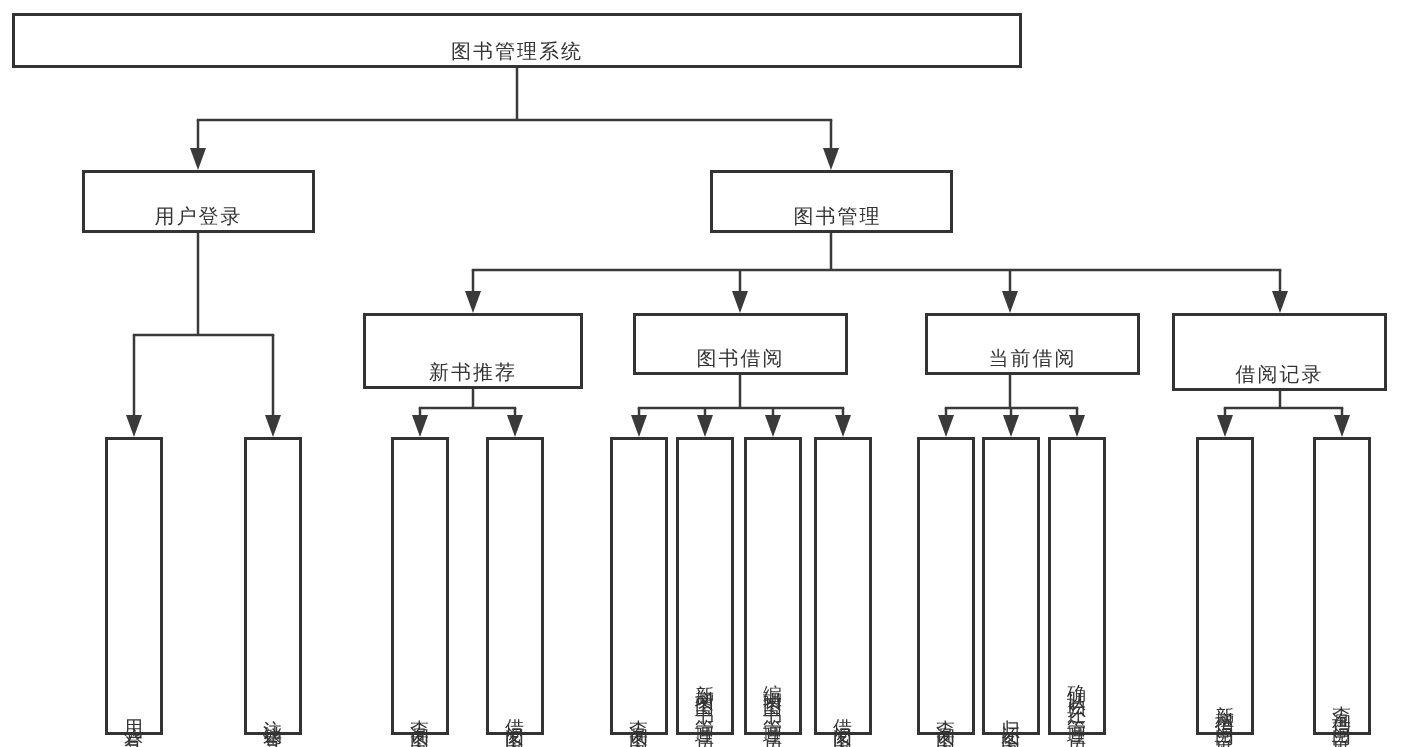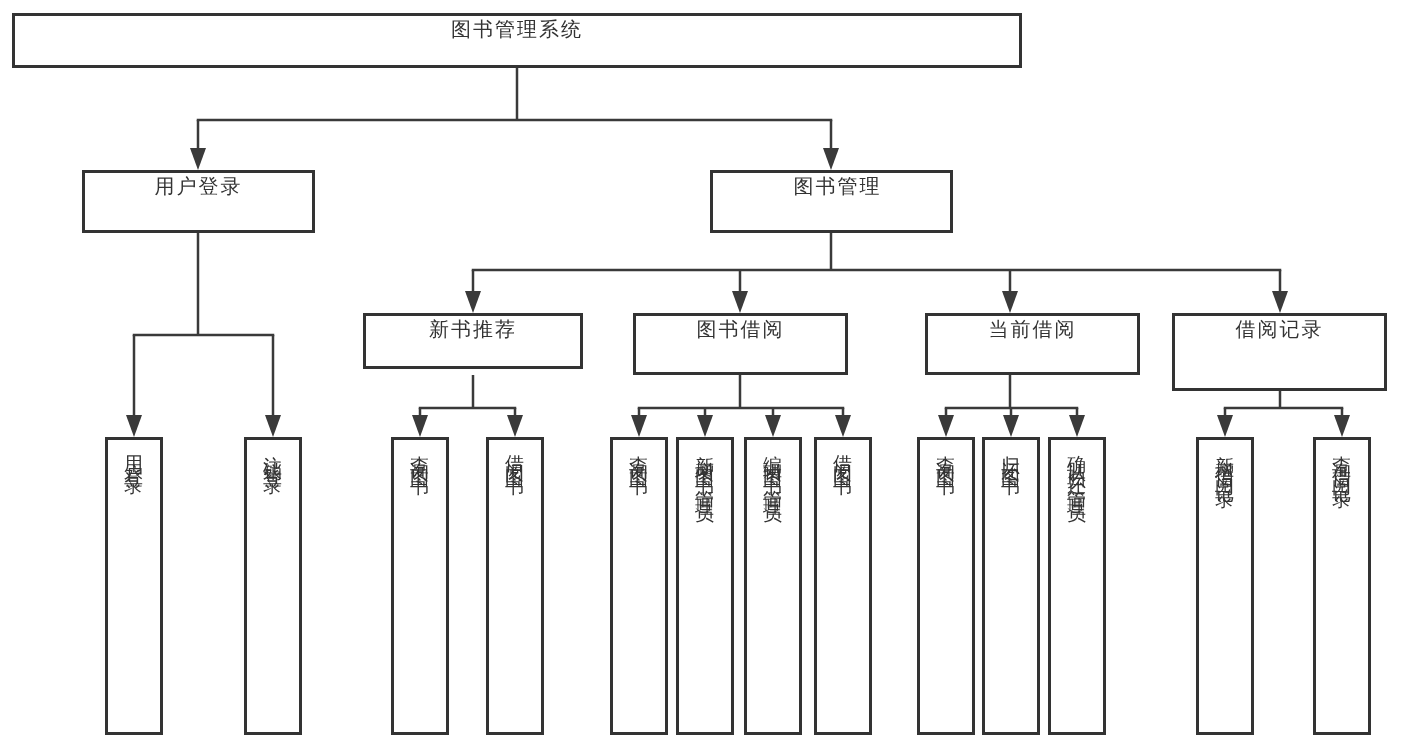--- a/index.html
+++ b/index.html
@@ -15,21 +15,21 @@
     position: absolute;
     left: 0;
     top: 0;
   }
   .box {
     position: absolute;
     box-sizing: border-box;
     background: #ffffff;
     border: 3px solid var(--border, #333333);
     display: flex;
-    align-items: flex-start;
+    align-items: flex-end;
     justify-content: center;
     color: var(--text, #333333);
   }
   .box.h span {
     font-size: 20px;
     letter-spacing: 2px;
     white-space: nowrap;
   }
   .box.v span {
     writing-mode: vertical-rl;
@@ -113,21 +113,21 @@
     <span>图书管理系统</span>
   </div>
 
   <div class="box h" style="left:82px; top:170px; width:233px; height:63px;">
     <span>用户登录</span>
   </div>
   <div class="box h" style="left:710px; top:170px; width:243px; height:63px;padding-left:12px;">
     <span>图书管理</span>
   </div>
 
-  <div class="box h" style="left:363px; top:313px; width:220px; height:56px;">
+  <div class="box h" style="left:363px; top:313px; width:220px; height:76px;">
     <span>新书推荐</span>
   </div>
   <div class="box h" style="left:633px; top:313px; width:215px; height:62px;">
     <span>图书借阅</span>
   </div>
   <div class="box h" style="left:903px; top:313px; width:215px; height:62px;margin-left:22px;">
     <span>当前借阅</span>
   </div>
   <div class="box h" style="left:1172px; top:313px; width:215px; height:78px;">
     <span>借阅记录</span>

